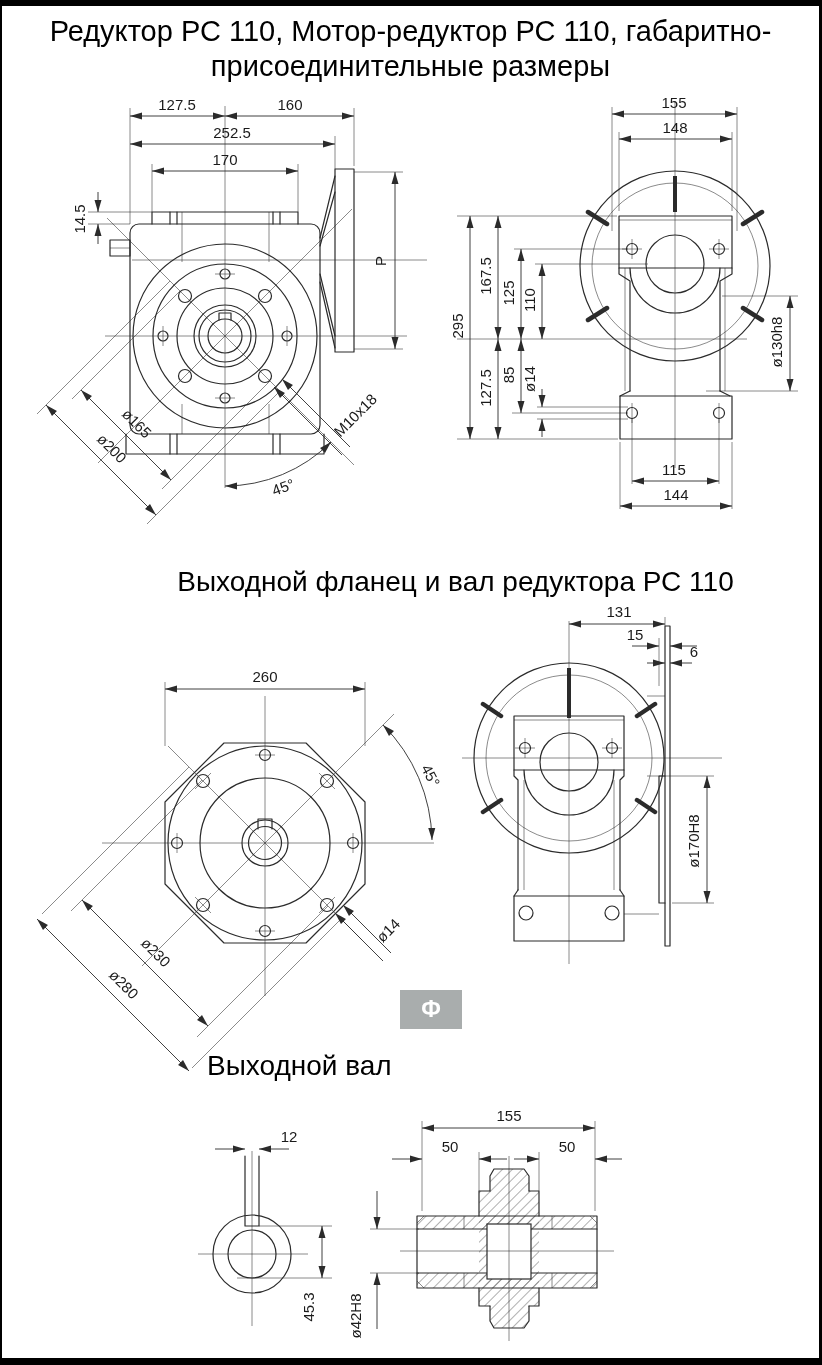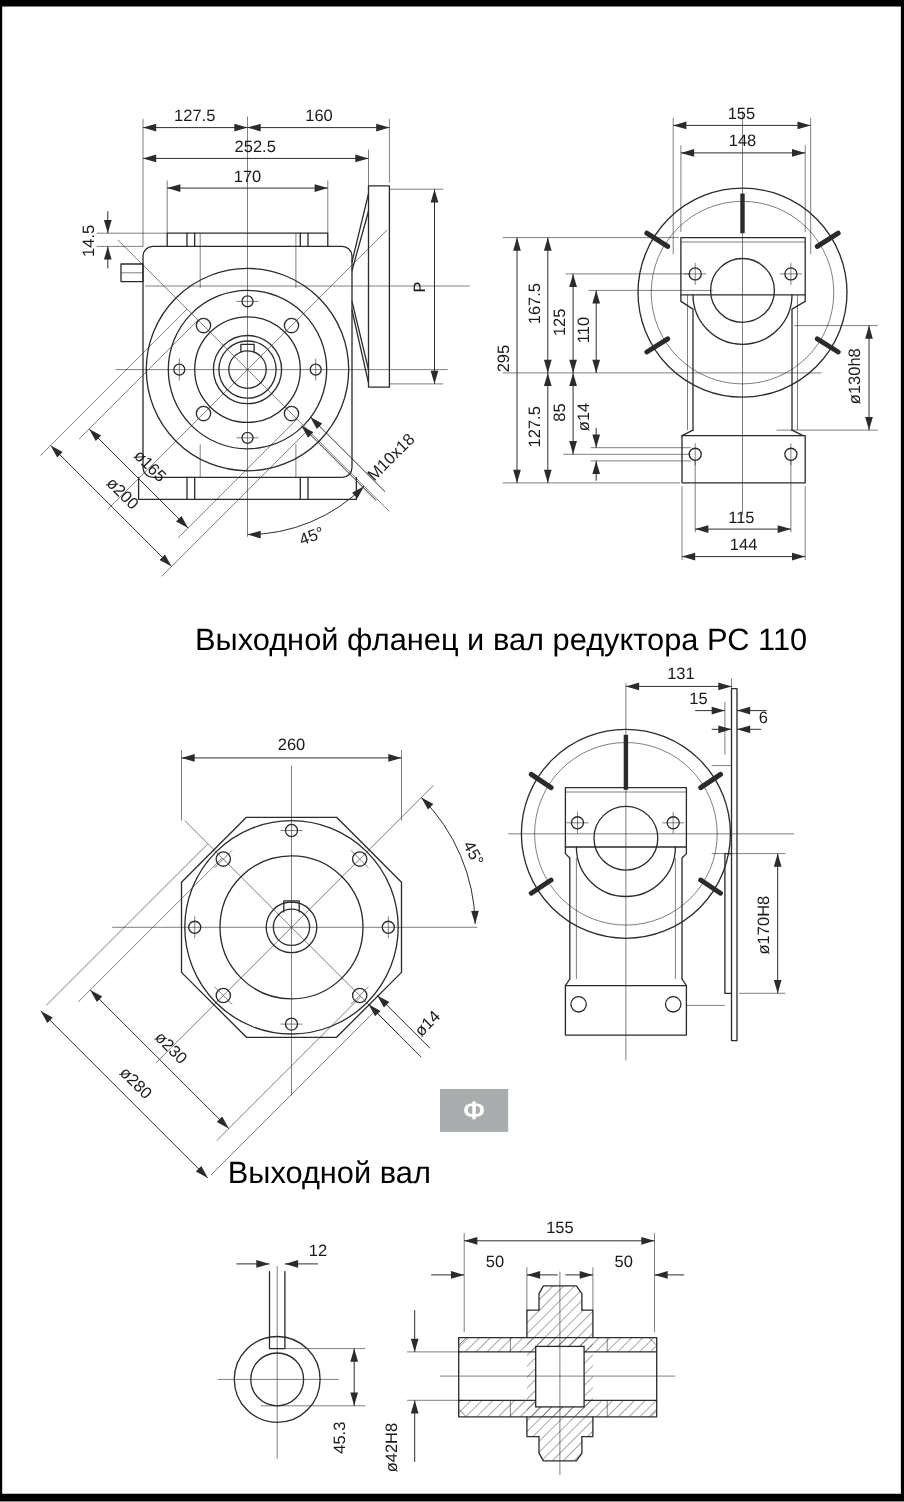--- a/index.html
+++ b/index.html
@@ -36,20 +36,24 @@
   .slot{stroke:#2b2b2b; stroke-width:4; fill:none;}
   .dt{font-family:"Liberation Sans",sans-serif; font-size:15px; fill:#1a1a1a;}
   .keyblk{fill:#ffffff; stroke:#2b2b2b; stroke-width:1.2;}
   .hat{fill:url(#hx); stroke:none;}
 </style>
 </head>
 <body>
 
 <div id="sheet">
 
+  <div class="title-main">
+    <div>Редуктор РС 110, Мотор-редуктор РС 110, габаритно-</div>
+    <div>присоединительные размеры</div>
+  </div>
 
   <div class="title-flange">Выходной фланец и вал редуктора РС 110</div>
 
   <div class="phi-badge">Ф</div>
 
   <div class="title-shaft">Выходной вал</div>
 
   <svg class="draw" width="817" height="1352" viewBox="0 0 817 1352">
     <defs>
       <marker id="arr" markerUnits="userSpaceOnUse" markerWidth="14" markerHeight="9" refX="13" refY="4.5" orient="auto-start-reverse">

